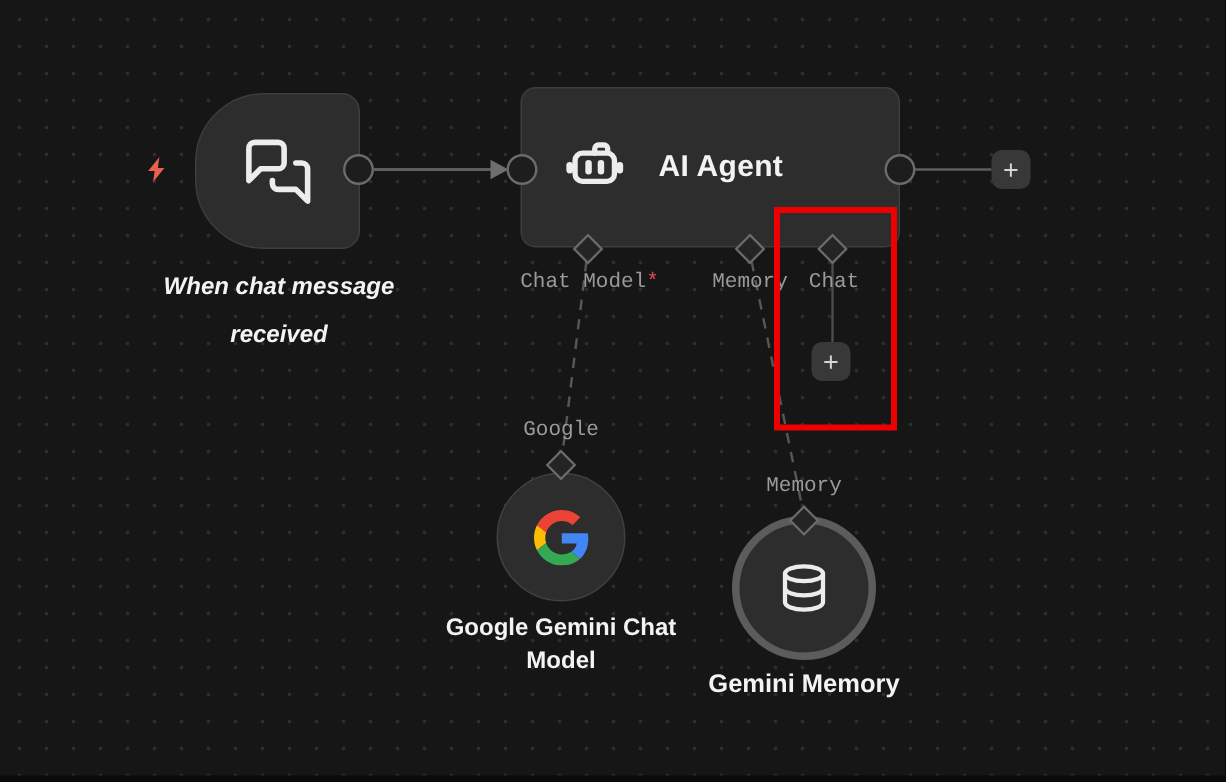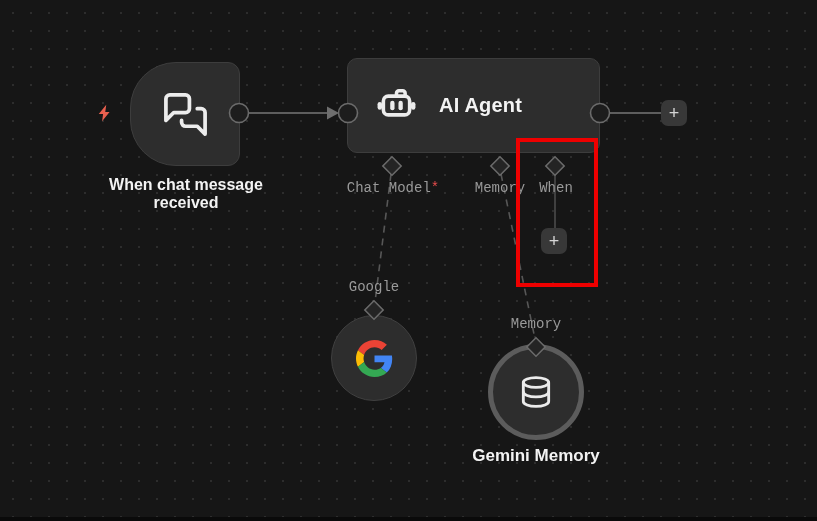--- a/index.html
+++ b/index.html
@@ -6,24 +6,24 @@
   .canvas{
     position:relative;width:817px;height:521px;overflow:hidden;
     background-color:var(--canvas-bg,#161616);
     background-image:radial-gradient(circle,var(--grid-dot,#2d2d2d) 1.2px,transparent 1.4px);
     background-size:18px 18px;background-position:4px 4px;
     font-family:"Liberation Sans",sans-serif;
   }
   .bottom-edge{position:absolute;left:0;bottom:0;width:100%;height:4px;background:#0a0a0a;}
   .node{position:absolute;background:var(--node-bg,#2d2d2d);border:1px solid var(--node-border,#3d3d3d);box-sizing:border-box;z-index:5;}
   .trigger-node{left:130px;top:62px;width:110px;height:104px;border-radius:46px 12px 12px 46px;display:flex;align-items:center;justify-content:center;}
-  .agent-node{left:347px;top:58px;width:253px;height:95px;border-radius:10px;display:flex;align-items:center;padding-left:26px;gap:20px;}
+  .agent-node{left:347px;top:58px;width:253px;height:107px;border-radius:10px;display:flex;align-items:center;padding-left:26px;gap:20px;}
   .agent-title{font-size:20px;font-weight:bold;color:var(--text,#f3f3f3);letter-spacing:.2px;}
   .node-label{position:absolute;color:var(--text,#f3f3f3);font-weight:bold;text-align:center;z-index:15;}
-  .trigger-label{left:91px;top:176px;width:190px;font-size:16px;line-height:18px;}
+  .trigger-label{left:91px;top:176px;width:190px;font-size:16px;line-height:32px;font-style:italic;}
   .gemini-label{left:279px;top:408px;width:190px;font-size:16px;line-height:22px;}
   .memory-label{left:446px;top:446px;width:180px;font-size:17px;}
   .port-label{position:absolute;color:var(--port-label,#9a9a9a);font-size:14px;transform:translateX(-50%);white-space:nowrap;z-index:15;font-family:Liberation Mono, monospace;}
   .req{color:var(--required-asterisk,#e84c4c);}
   .circle-node{position:absolute;border-radius:50%;background:var(--node-bg,#2d2d2d);display:flex;align-items:center;justify-content:center;box-sizing:border-box;z-index:5;}
   .gemini-circle{left:331px;top:315px;width:86px;height:86px;border:1.5px solid #404040;}
   .memory-circle{left:488px;top:344px;width:96px;height:96px;border:5px solid var(--memory-ring,#5c5c5c);}
   .plus-btn{position:absolute;width:26px;height:26px;border-radius:7px;background:var(--button-bg,#383838);color:#d6d6d6;font-size:18px;font-weight:normal;display:flex;align-items:center;justify-content:center;line-height:1;z-index:20;cursor:pointer;}
   .tool-plus{left:541px;top:228px;}
   .output-plus{left:661px;top:100px;}
@@ -58,33 +58,34 @@
       <path d="M9.8 10.6v2.8" stroke-width="2.3"></path>
       <path d="M14.2 10.6v2.8" stroke-width="2.3"></path>
       <path d="M3.1 11.3v1.7" stroke-width="2.4"></path>
       <path d="M20.9 11.3v1.7" stroke-width="2.4"></path>
     </svg>
     <span class="agent-title">AI Agent</span>
   </div>
 
   <div class="port-label" style="left:393px;top:180px;"><span>Chat Model</span><span class="req">*</span></div>
   <div class="port-label" style="left:500px;top:180px;">Memory</div>
-  <div class="port-label" style="left:556px;top:180px;">When</div>
+  <div class="port-label" style="left:556px;top:180px;">Chat</div>
 
   <div class="port-label" style="left:374px;top:279px;">Google</div>
   <div class="port-label" style="left:536px;top:316px;">Memory</div>
 
   <div class="circle-node gemini-circle">
     <svg width="37" height="37" viewBox="0 0 48 48">
       <path fill="#EA4335" d="M24 9.5c3.54 0 6.71 1.22 9.21 3.6l6.85-6.85C35.9 2.38 30.47 0 24 0 14.62 0 6.51 5.38 2.56 13.22l7.98 6.19C12.43 13.72 17.74 9.5 24 9.5z"></path>
       <path fill="#4285F4" d="M46.98 24.55c0-1.57-.15-3.09-.38-4.55H24v9.02h12.94c-.58 2.96-2.26 5.48-4.78 7.18l7.73 6c4.51-4.18 7.09-10.36 7.09-17.65z"></path>
       <path fill="#FBBC05" d="M10.53 28.59c-.48-1.45-.76-2.99-.76-4.59s.27-3.14.76-4.59l-7.98-6.19C.92 16.46 0 20.12 0 24c0 3.88.92 7.54 2.56 10.78l7.97-6.19z"></path>
       <path fill="#34A853" d="M24 48c6.48 0 11.93-2.13 15.89-5.81l-7.73-6c-2.15 1.45-4.92 2.3-8.16 2.3-6.26 0-11.57-4.22-13.47-9.91l-7.98 6.19C6.51 42.62 14.62 48 24 48z"></path>
     </svg>
   </div>
+  <div class="node-label gemini-label">Google Gemini Chat Model</div>
 
   <div class="circle-node memory-circle">
     <svg width="38" height="38" viewBox="0 0 24 24" fill="none" stroke="#ececec" stroke-width="1.8" stroke-linecap="round">
       <ellipse cx="12" cy="6" rx="8" ry="3.1"></ellipse>
       <path d="M4 6v12c0 1.72 3.58 3.1 8 3.1s8-1.38 8-3.1V6"></path>
       <path d="M4 12c0 1.72 3.58 3.1 8 3.1s8-1.38 8-3.1"></path>
     </svg>
   </div>
   <div class="node-label memory-label">Gemini Memory</div>
 

